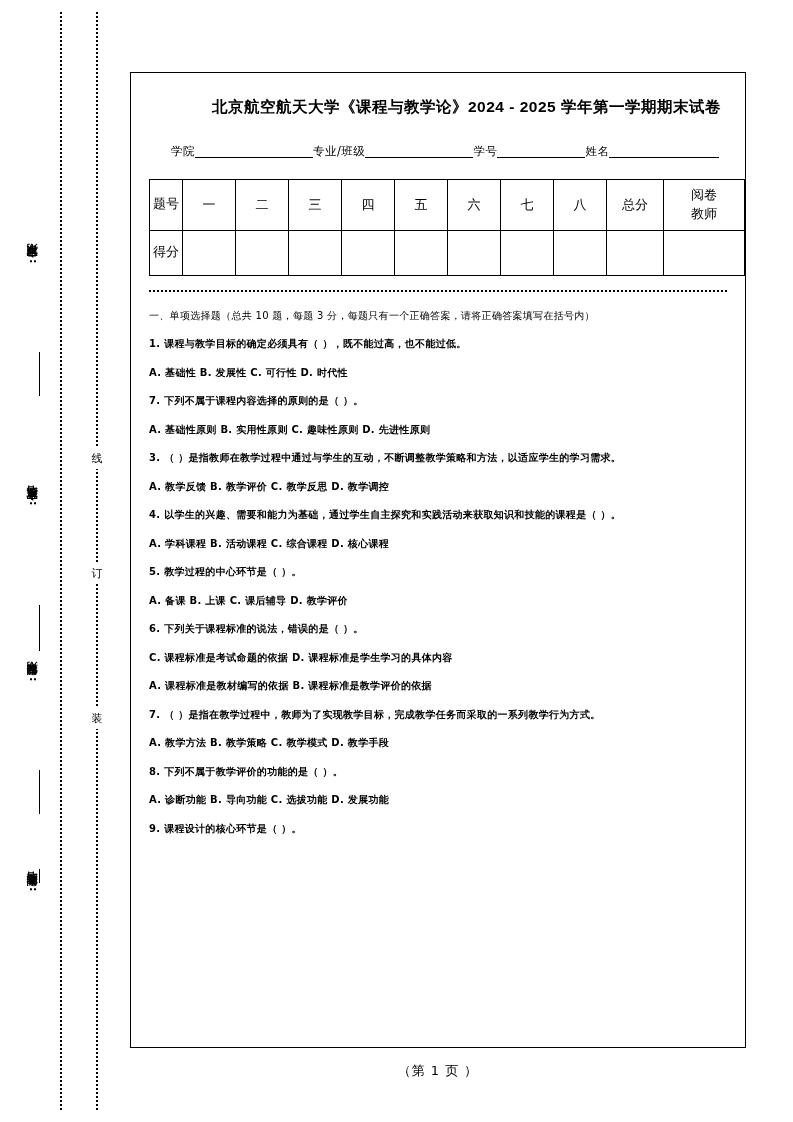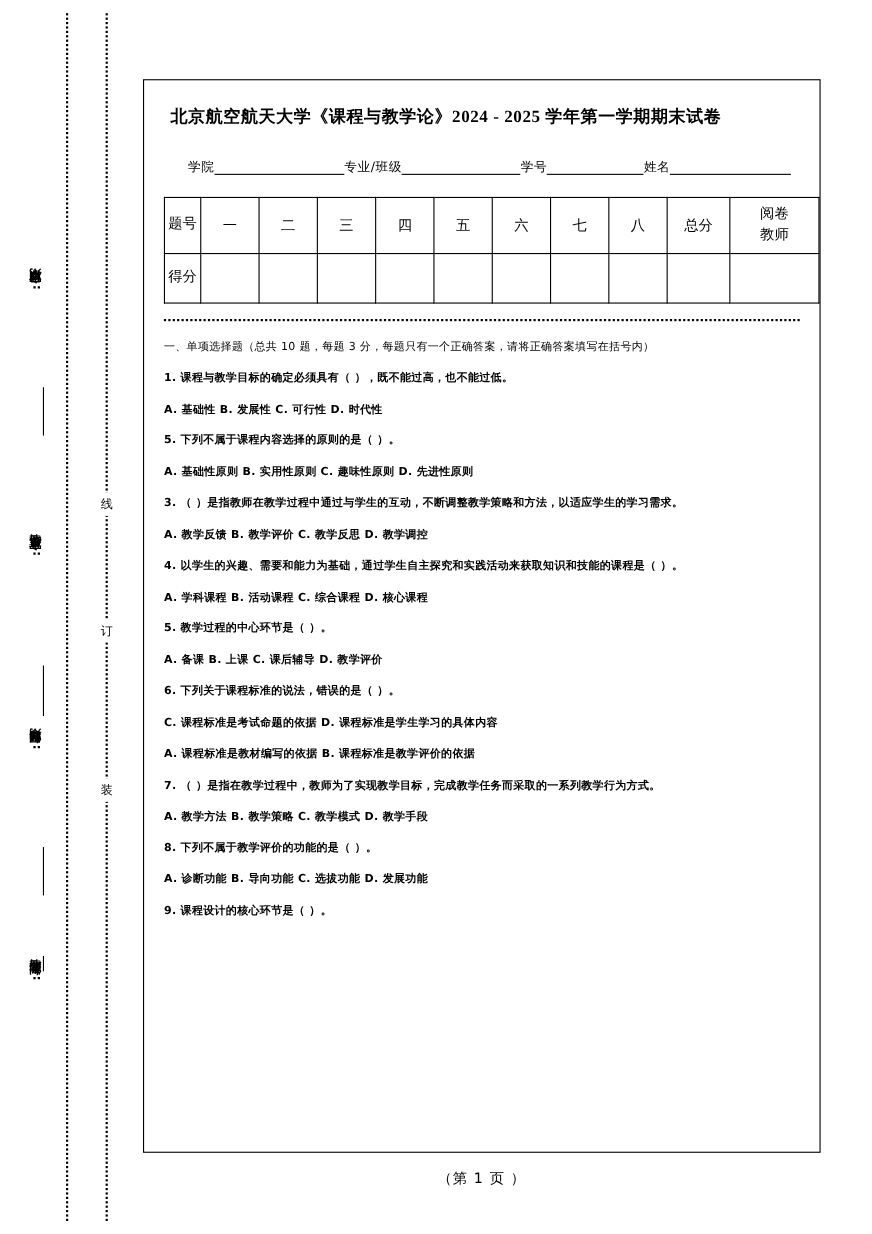--- a/index.html
+++ b/index.html
@@ -71,38 +71,38 @@
     left: 130px;
     top: 72px;
     width: 616px;
     height: 976px;
     border: 1.6px solid #000;
     box-sizing: border-box;
     padding: 16px 18px 10px 18px;
   }
 
   #exam-title {
-    text-align: left;
+    text-align: right;
     font-size: 15.5px;
     font-weight: bold;
     line-height: 1.85;
     letter-spacing: 0.5px;
     margin: 4px 6px 0 6px;
-    font-family: Liberation Serif, serif;
+    font-family: Liberation Sans, sans-serif;
   }
 
   
   #identity-row {
     display: flex;
     align-items: flex-end;
     margin: 22px 8px 0 22px;
     font-size: 11.5px;
     white-space: nowrap;
   }
-  .id-field { display: flex; align-items: flex-end; }
+  .id-field { display: flex; }
   .id-label { font-size: 11.5px; letter-spacing: 0.5px; }
   .id-blank {
     border-bottom: 1px solid #000;
     height: 13px;
     display: inline-block;
   }
   #blank-college { width: 118px; }
   #blank-major   { width: 108px; }
   #blank-sid     { width: 88px; }
   #blank-name    { width: 110px; }
@@ -260,21 +260,21 @@
   <div id="question-body">
 
     <div class="q-stem">一、单项选择题（总共 10 题，每题 3 分，每题只有一个正确答案，请将正确答案填写在括号内）</div>
 
     <div class="q-block">
       <div class="q-stem">1.  课程与教学目标的确定必须具有（  ），既不能过高，也不能过低。</div>
       <div class="q-options-line">A.  基础性   B.  发展性   C.  可行性   D.  时代性</div>
     </div>
 
     <div class="q-block">
-      <div class="q-stem">5.  下列不属于课程内容选择的原则的是（  ）。</div>
+      <div class="q-stem">7.  下列不属于课程内容选择的原则的是（  ）。</div>
       <div class="q-options-line">A.  基础性原则   B.  实用性原则   C.  趣味性原则   D.  先进性原则</div>
     </div>
 
     <div class="q-block">
       <div class="q-stem">3.  （  ）是指教师在教学过程中通过与学生的互动，不断调整教学策略和方法，以适应学生的学习需求。</div>
       <div class="q-options-line">A.  教学反馈   B.  教学评价   C.  教学反思   D.  教学调控</div>
     </div>
 
     <div class="q-block">
       <div class="q-stem">4.  以学生的兴趣、需要和能力为基础，通过学生自主探究和实践活动来获取知识和技能的课程是（  ）。</div>

